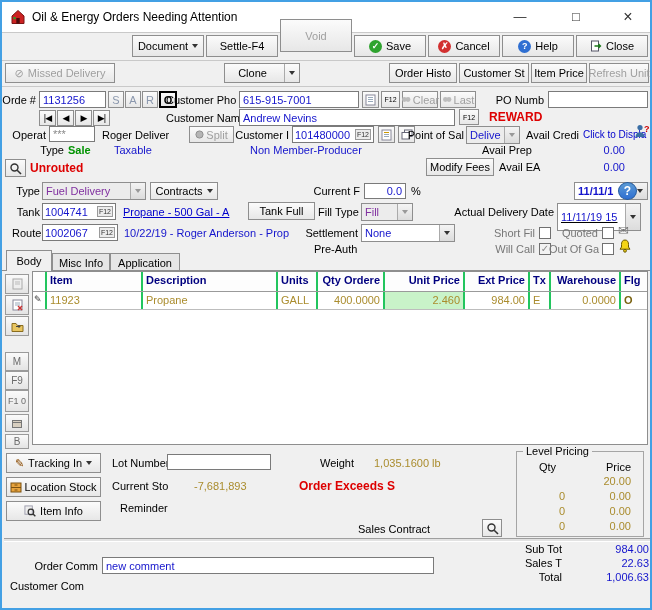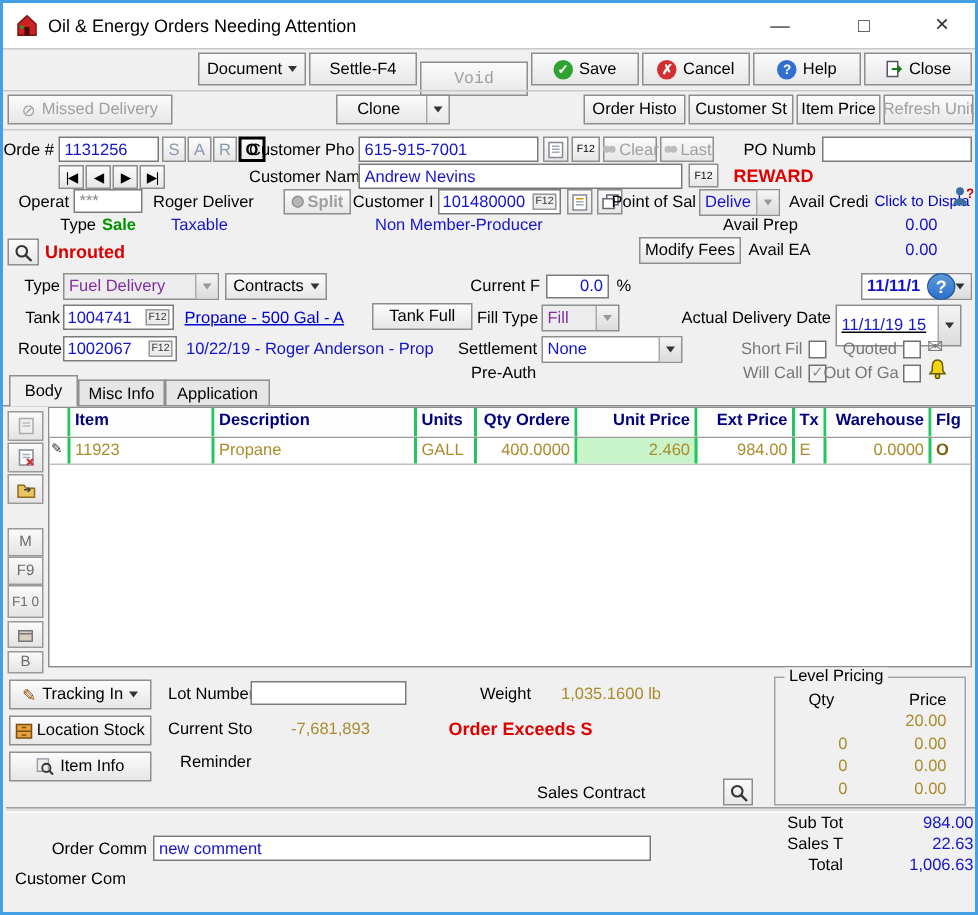--- a/index.html
+++ b/index.html
@@ -96,21 +96,21 @@
   </div>
   <div class="hline" style="top:30px;"></div>
 
   <button class="btn" style="left:130px; top:33px; width:72px; height:22px;">
     <span>Document</span>
     <span class="tri"></span>
   </button>
   <button class="btn" style="left:204px; top:33px; width:72px; height:22px;">
     <span>Settle-F4</span>
   </button>
-  <button class="btn dis" style="left:278px; top:39px; width:72px; height:23px;font-family:Liberation Mono, monospace;">
+  <button class="btn dis" style="left:278px; top:17px; width:72px; height:33px;">
     <span>Void</span>
   </button>
   <button class="btn" style="left:352px; top:33px; width:72px; height:22px;">
     <span class="circ" style="background:#2fa32f;">✓</span>
     <span>Save</span>
   </button>
   <button class="btn" style="left:426px; top:33px; width:72px; height:22px;">
     <span class="circ" style="background:#d23030;">✗</span>
     <span>Cancel</span>
   </button>
@@ -196,21 +196,21 @@
   <button class="btn navb" style="left:73px; top:108px; width:17px; height:16px;">▶</button>
   <button class="btn navb" style="left:91px; top:108px; width:17px; height:16px;">▶|</button>
   <span class="lbl tar" style="left:164px; top:110px; width:70px;">Customer Nam</span>
   <input class="inp" style="left: 237px; top: 107px; width: 216px; height: 17px;" value="Andrew Nevins">
   <button class="btn" style="left:457px; top:107px; width:20px; height:16px; font-size:7px;">F12</button>
   <span class="lbl red" style="left:487px; top:108px;">REWARD</span>
 
   <span class="lbl tar" style="left:2px; top:127px; width:42px;">Operat</span>
   <input class="inp" style="left: 47px; top: 124px; width: 46px; height: 16px; color: rgb(136, 136, 136);" value="***">
   <span class="lbl" style="left:100px; top:127px;">Roger Deliver</span>
-  <button class="btn dis" style="left:187px; top:124px; width:45px; height:17px; gap:2px;font-weight:bold;">
+  <button class="btn dis" style="left:187px; top:124px; width:45px; height:17px; gap:2px;">
     <span>
         <svg width="9" height="9" viewBox="0 0 9 9">
           <circle cx="4.5" cy="4.5" r="3.6" fill="#b5b5b5" stroke="#8f8f8f"></circle>
         </svg>
       </span>
     <span>Split</span>
   </button>
   <span class="lbl tar" style="left:233px; top:127px; width:54px;">Customer I</span>
   <div class="fieldbox" style="left:290px; top:124px; width:82px; height:17px;">
     <span>101480000</span>

